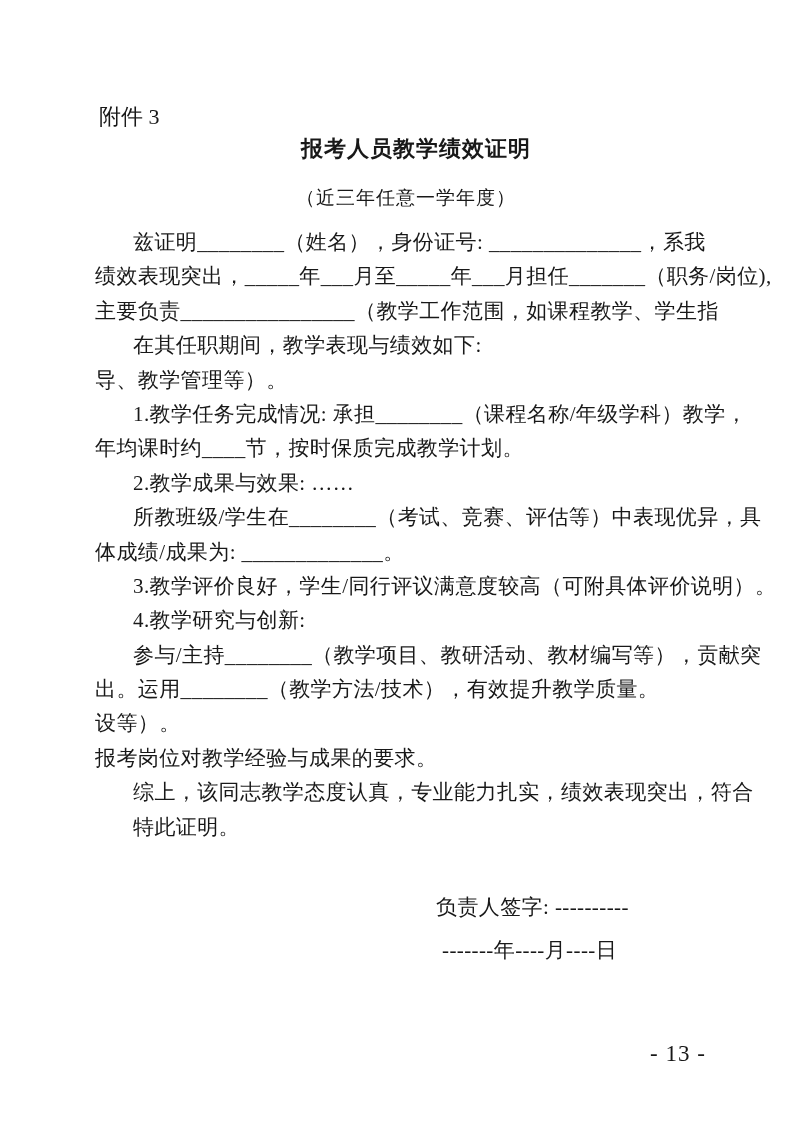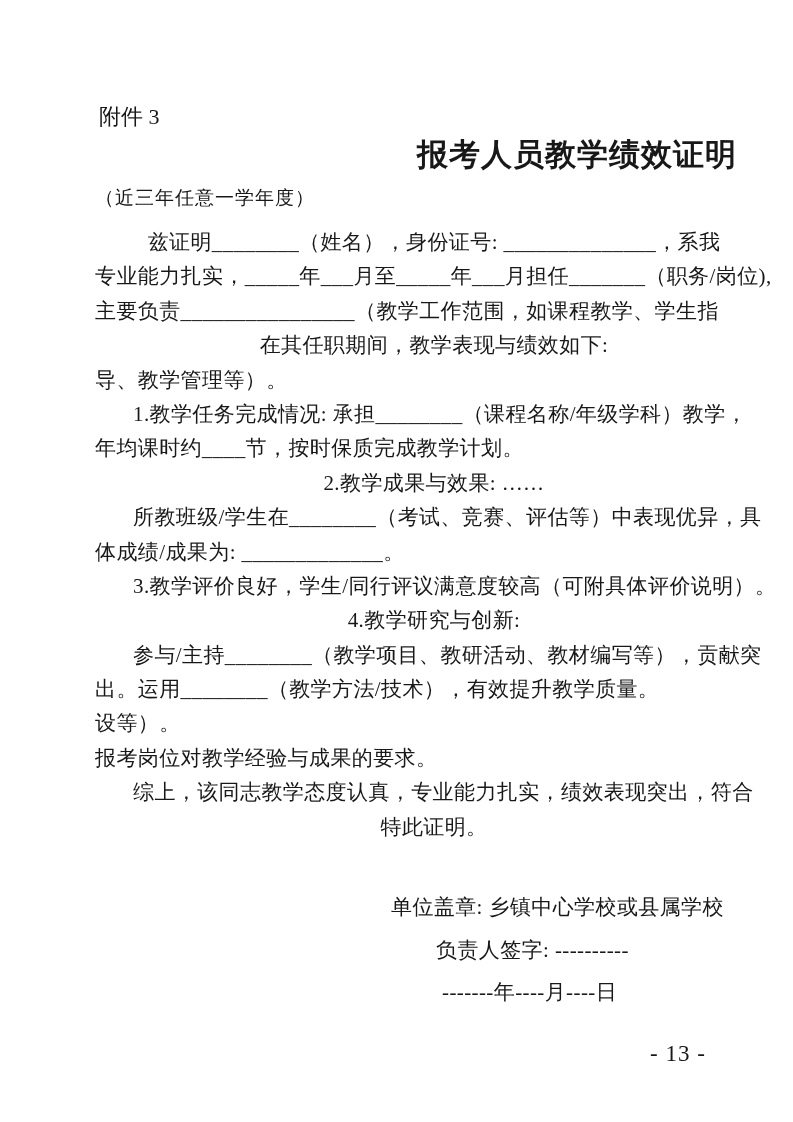--- a/index.html
+++ b/index.html
@@ -25,52 +25,51 @@
     left: 99px;
     top: 102px;
     font-size: 22px;
     white-space: pre;
   }
   .doc-title {
     position: absolute;
     left: 95px;
     top: 134px;
     width: 642px;
-    text-align: right;
-    font-size: 31px;
+    text-align: center;
+    font-size: 22px;
     font-weight: 700;
     letter-spacing: 1px;
     white-space: pre;
   }
   .doc-subtitle {
     position: absolute;
     left: 95px;
     top: 185px;
     width: 622px;
-    text-align: left;
+    text-align: center;
     font-size: 19px;
     letter-spacing: 1px;
     white-space: pre;
   }
   .body-block {
     position: absolute;
     left: 95px;
     top: 225px;
     width: 640px;
     font-size: 21px;
     line-height: 34.4px;
     letter-spacing: 0.4px;
   }
   .line {
     white-space: pre;
     height: 34.4px;
   }
   .indent {
     padding-left: 38px;
-    text-align: center;
   }
   .sig-block {
     position: absolute;
     left: 95px;
     top: 886px;
     width: 640px;
     font-size: 21px;
     line-height: 42.6px;
     letter-spacing: 0.4px;
   }
@@ -93,40 +92,39 @@
 <div class="page">
 
   <div class="attachment">附件 3</div>
 
   <div class="doc-title">报考人员教学绩效证明</div>
 
   <div class="doc-subtitle">（近三年任意一学年度）</div>
 
   <div class="body-block">
     <div class="line indent">兹证明________（姓名），身份证号: ______________，系我</div>
-    <div class="line">专业能力扎实，_____年___月至_____年___月担任_______（职务/岗位),</div>
+    <div class="line">绩效表现突出，_____年___月至_____年___月担任_______（职务/岗位),</div>
     <div class="line">主要负责________________（教学工作范围，如课程教学、学生指</div>
     <div class="line indent">在其任职期间，教学表现与绩效如下:</div>
     <div class="line">导、教学管理等）。</div>
     <div class="line indent">1.教学任务完成情况: 承担________（课程名称/年级学科）教学，</div>
     <div class="line">年均课时约____节，按时保质完成教学计划。</div>
     <div class="line indent">2.教学成果与效果: ……</div>
     <div class="line indent">所教班级/学生在________（考试、竞赛、评估等）中表现优异，具</div>
     <div class="line">体成绩/成果为: _____________。</div>
     <div class="line indent">3.教学评价良好，学生/同行评议满意度较高（可附具体评价说明）。</div>
     <div class="line indent">4.教学研究与创新:</div>
     <div class="line indent">参与/主持________（教学项目、教研活动、教材编写等），贡献突</div>
     <div class="line">出。运用________（教学方法/技术），有效提升教学质量。</div>
     <div class="line">设等）。</div>
     <div class="line">报考岗位对教学经验与成果的要求。</div>
     <div class="line indent">综上，该同志教学态度认真，专业能力扎实，绩效表现突出，符合</div>
     <div class="line indent">特此证明。</div>
   </div>
 
   <div class="sig-block">
-    <div class="sig-line sig-seal">单位盖章: 乡镇中心学校或县属学校</div>
     <div class="sig-line sig-signer">负责人签字: ----------</div>
     <div class="sig-line sig-date">-------年----月----日</div>
   </div>
 
   <div class="page-number">- 13 -</div>
 
 </div>
 
 </body></html>

